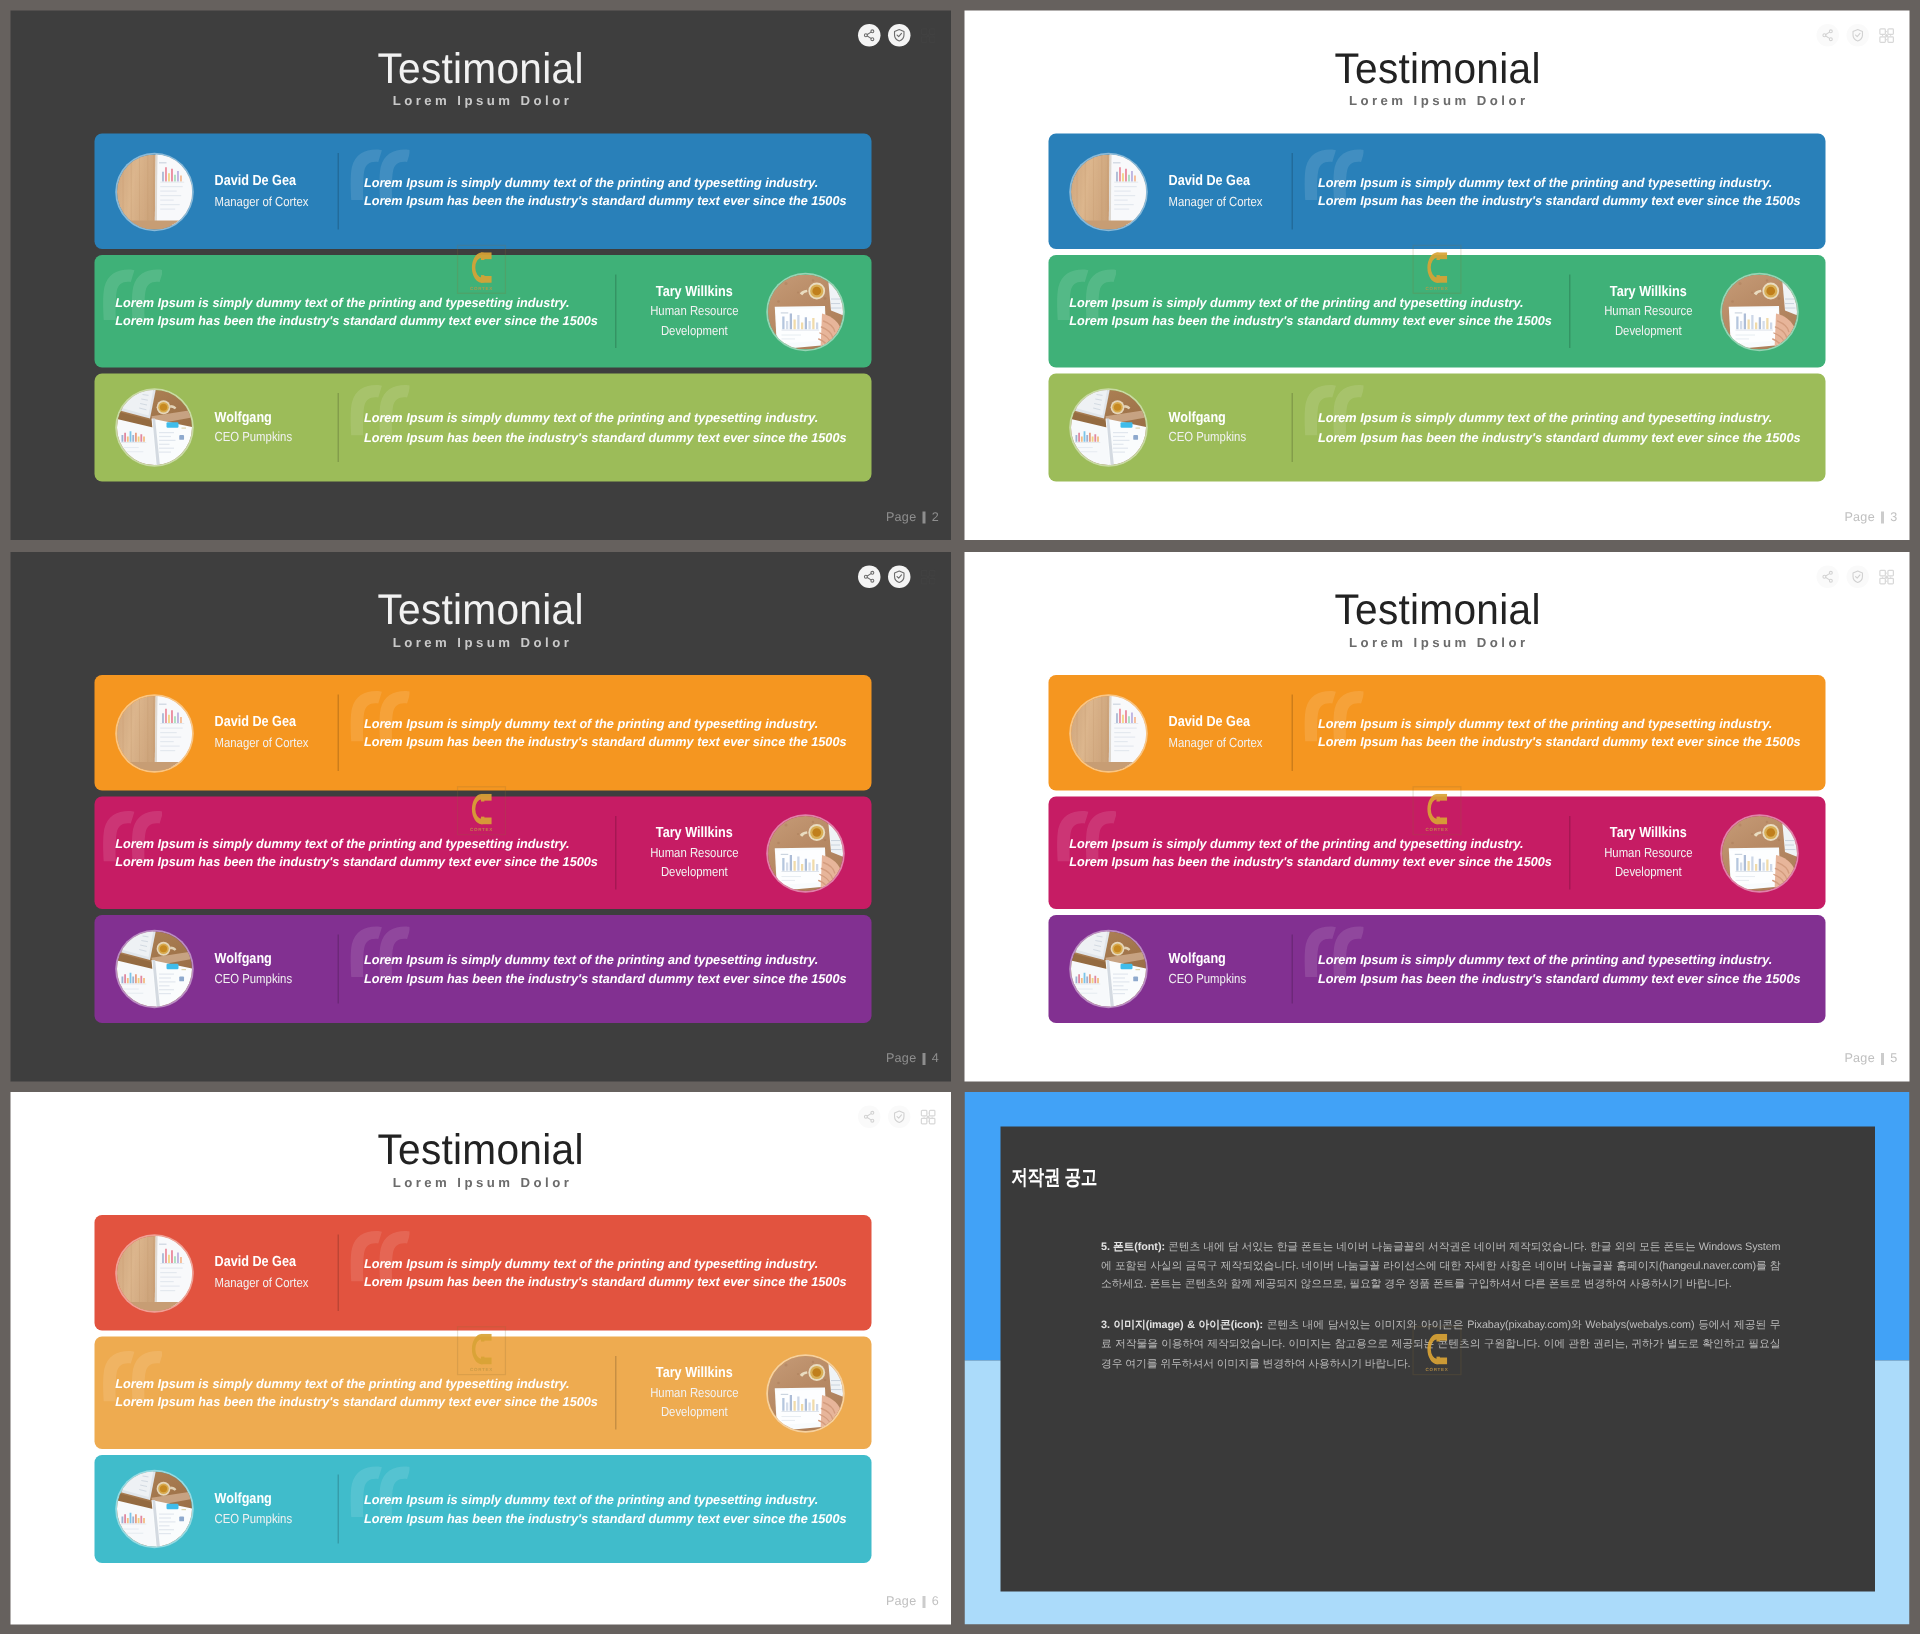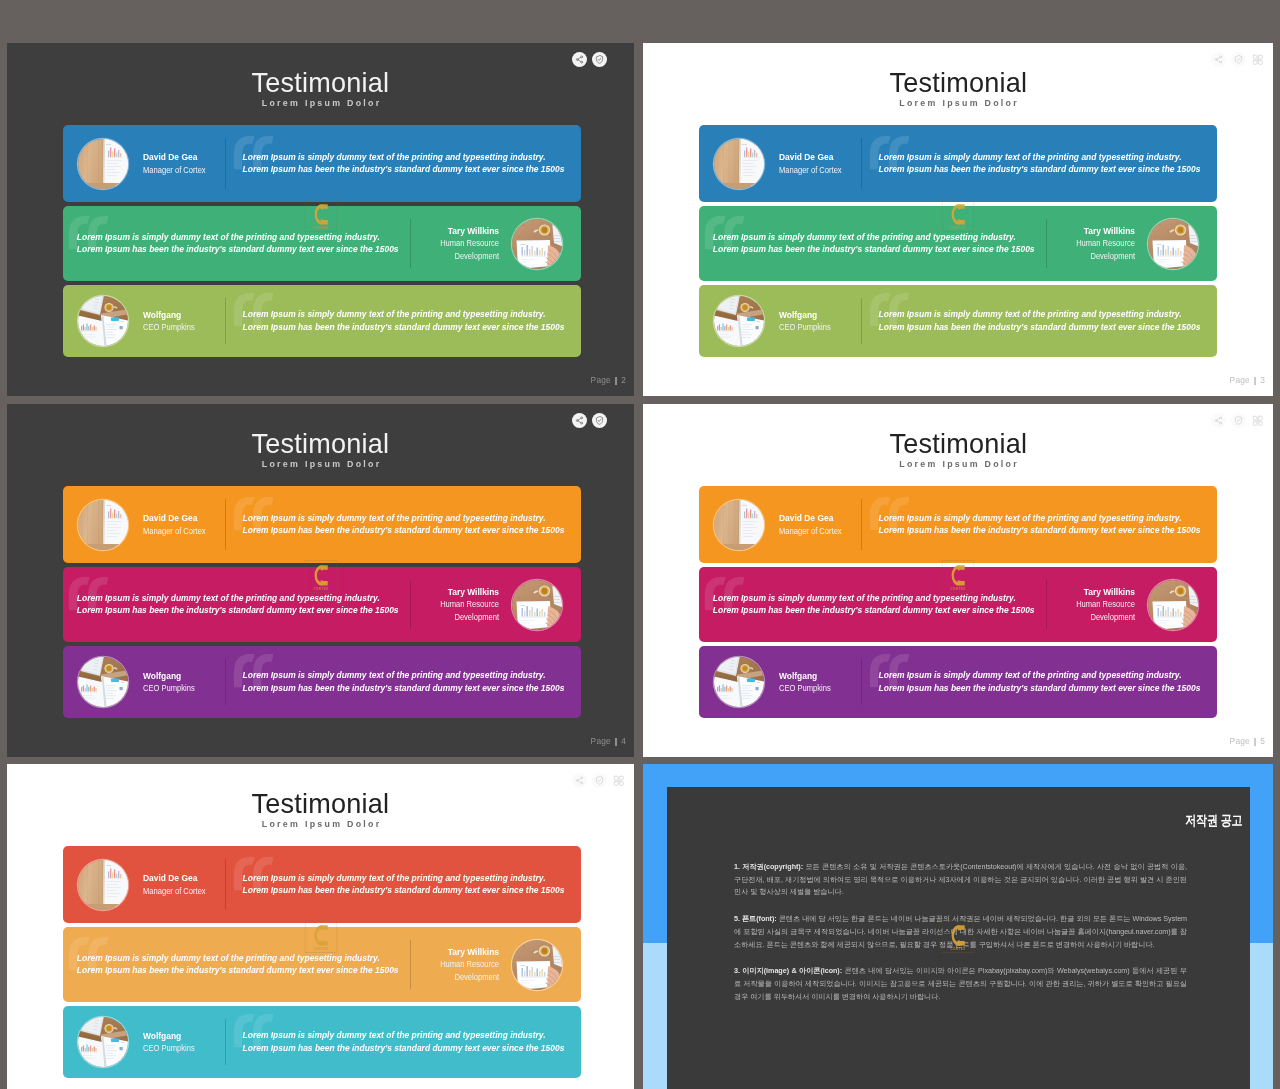--- a/index.html
+++ b/index.html
@@ -1,18 +1,18 @@
 <!DOCTYPE html>
 <html><head>
 <meta charset="utf-8">
 <title>Testimonial</title>
 <style>
   html,body{margin:0;padding:0;}
   body{width:1280px;height:1089px;background:#66615e;font-family:"Liberation Sans",sans-serif;overflow:hidden;}
-  .grid{position:relative;width:1280px;height:932px;margin-top:36px;}
+  .grid{position:relative;width:1280px;height:932px;}
   .slide{position:absolute;width:630px;height:354px;overflow:hidden;}
   .s-dark{background:#3e3e3e;}
   .s-light{background:#ffffff;}
 
   
   .title{position:absolute;left:0;right:0;top:25px;text-align:center;font-size:28.5px;font-weight:300;letter-spacing:.2px;line-height:1;}
   .title span{display:inline-block;transform:scaleX(.95);}
   .subtitle{position:absolute;left:0;right:0;top:56px;text-align:center;font-size:8.8px;font-weight:bold;letter-spacing:2.3px;line-height:1;text-indent:2.3px;}
   .s-dark .title{color:#f2f2f2;}
   .s-dark .subtitle{color:#c9c9c9;}
@@ -38,21 +38,21 @@
 
   .cinner{position:relative;width:100%;height:100%;}
   .person{display:flex;align-items:center;position:absolute;top:50%;transform:translateY(-50%);z-index:2;}
   .person.pl{left:15px;}
   .person.pr{right:19px;}
   .avatar{width:50px;height:50px;border-radius:50%;overflow:hidden;flex:0 0 auto;box-shadow:0 0 0 1.2px rgba(255,255,255,.45);}
   .avatar svg{display:block;width:50px;height:50px;}
   .pname{font-size:9.8px;font-weight:bold;color:#fff;line-height:12.4px;white-space:nowrap;transform:scaleX(.86);transform-origin:left center;}
   .prole{font-size:8.8px;color:#f2f2f2;line-height:12.3px;white-space:nowrap;font-weight:normal;transform:scaleX(.86);transform-origin:left center;}
   .ptext{padding:0 0 0 15px;}
-  .ptext.r{padding:0 13px 0 0;text-align:right;}
+  .ptext.r{padding:0 13px 0 0;text-align:center;}
   .ptext.r .pname,.ptext.r .prole{transform-origin:right center;}
   .ptext.r .prole{white-space:normal;width:84px;}
 
   .divider{width:1px;position:absolute;top:13px;bottom:13px;z-index:2;background:rgba(0,0,0,.16);}
   .divider.dl{left:162px;}
   .divider.dr{left:347px;}
 
   .quote{position:absolute;top:50%;transform:translateY(-50%);z-index:1;}
   .quote.ql{left:157px;}
   .quote.qr{left:5px;}
@@ -70,21 +70,21 @@
   .s-dark .pagenum{color:#8e8e8e;}
   .s-dark .pagenum .bar{background:#8e8e8e;}
   .s-light .pagenum{color:#c0c0c0;}
   .s-light .pagenum .bar{background:#cccccc;}
 
   
   .wm{position:absolute;left:50%;top:156px;transform:translateX(-50%);width:33px;height:33px;pointer-events:none;z-index:9;}
   .cr-top{position:absolute;left:0;right:0;top:0;height:179px;background:#41a2f7;}
   .cr-bot{position:absolute;left:0;right:0;top:179px;bottom:0;background:#abdbfa;}
   .cr-card{position:absolute;left:24px;top:23px;right:23px;bottom:22px;background:#3a3a3a;}
-  .cr-title{position:absolute;left:0;right:0;top:27px;text-align:right;color:#fff;font-size:13.8px;font-weight:bold;letter-spacing:-0.2px;line-height:1;}
+  .cr-title{position:absolute;left:0;right:0;top:27px;text-align:left;color:#fff;font-size:13.8px;font-weight:bold;letter-spacing:-0.2px;line-height:1;}
   .cr-title span{display:inline-block;transform:scaleX(.8);}
   .cr-body{position:absolute;left:67px;right:63px;top:74px;color:#bcbcbc;font-size:7.2px;line-height:12.7px;text-align:justify;letter-spacing:-0.05px;}
   .cr-body p{margin:0 0 14px 0;}
   .cr-body p:nth-child(3){margin-bottom:11px;}
   .cr-body p:nth-child(4){margin-bottom:12px;}
   .cr-body b{color:#e2e2e2;font-weight:bold;}
 </style>
 </head>
 <body>
 
@@ -1518,21 +1518,20 @@
         </g>
         <text x="16.5" y="30.2" text-anchor="middle" font-family="Liberation Sans, sans-serif" font-weight="bold" font-size="3.0" letter-spacing="0.45" fill="#c49743" opacity=".8">CORTEX</text>
       </svg>
     </div>
     <div class="slide" style="left:643px;top:728px;width:630px;height:355px;">
       <div class="cr-top"></div>
       <div class="cr-bot"></div>
       <div class="cr-card">
         <div class="cr-title"><span>저작권 공고</span></div>
         <div class="cr-body">
-          <p><b>1. 저작권(copyright):</b><span> 모든 콘텐츠의 소유 및 저작권은 콘텐츠스토카웃(Contentstokeout)에 제작자에게 있습니다. 사전 승낙 없이 공법적 이용, 구단전재, 배포, 재기정법에 의하여도 영리 목적으로 이용하거나 제3자에게 이용하는 것은 금지되어 있습니다. 이러한 공법 행위 발견 시 준인된 민사 및 형사상의 제벌을 받습니다.</span></p>
           <p><b>5. 폰트(font):</b><span> 콘텐츠 내에 담 서있는 한글 폰트는 네이버 나눔글꼴의 서작권은 네이버 제작되었습니다. 한글 외의 모든 폰트는 Windows System에 포함된 사실의 금목구 제작되었습니다. 네이버 나눔글꼴 라이선스에 대한 자세한 사항은 네이버 나눔글꼴 홈페이지(hangeul.naver.com)를 참소하세요. 폰트는 콘텐츠와 함께 제공되지 않으므로, 필요할 경우 정품 폰트를 구입하셔서 다른 폰트로 변경하여 사용하시기 바랍니다.</span></p>
           <p><b>3. 이미지(image) &amp; 아이콘(icon):</b><span> 콘텐츠 내에 담서있는 이미지와 아이콘은 Pixabay(pixabay.com)와 Webalys(webalys.com) 등에서 제공된 무료 저작물을 이용하여 제작되었습니다. 이미지는 참고용으로 제공되는 콘텐츠의 구원합니다. 이에 관한 권리는, 귀하가 별도로 확인하고 필요실 경우 여기를 위두하셔서 이미지를 변경하여 사용하시기 바랍니다.</span></p>
         </div>
       </div>
       <svg class="wm" viewBox="0 0 33 33">
         <g opacity=".20">
           <rect x="0.5" y="0.5" width="32" height="32" fill="none" stroke="#8d6c33" stroke-width="0.9"></rect>
         </g>
         <g transform="translate(10.1,5.3) scale(0.63,0.97)" fill="#d9a335" opacity=".92">
           <g>

